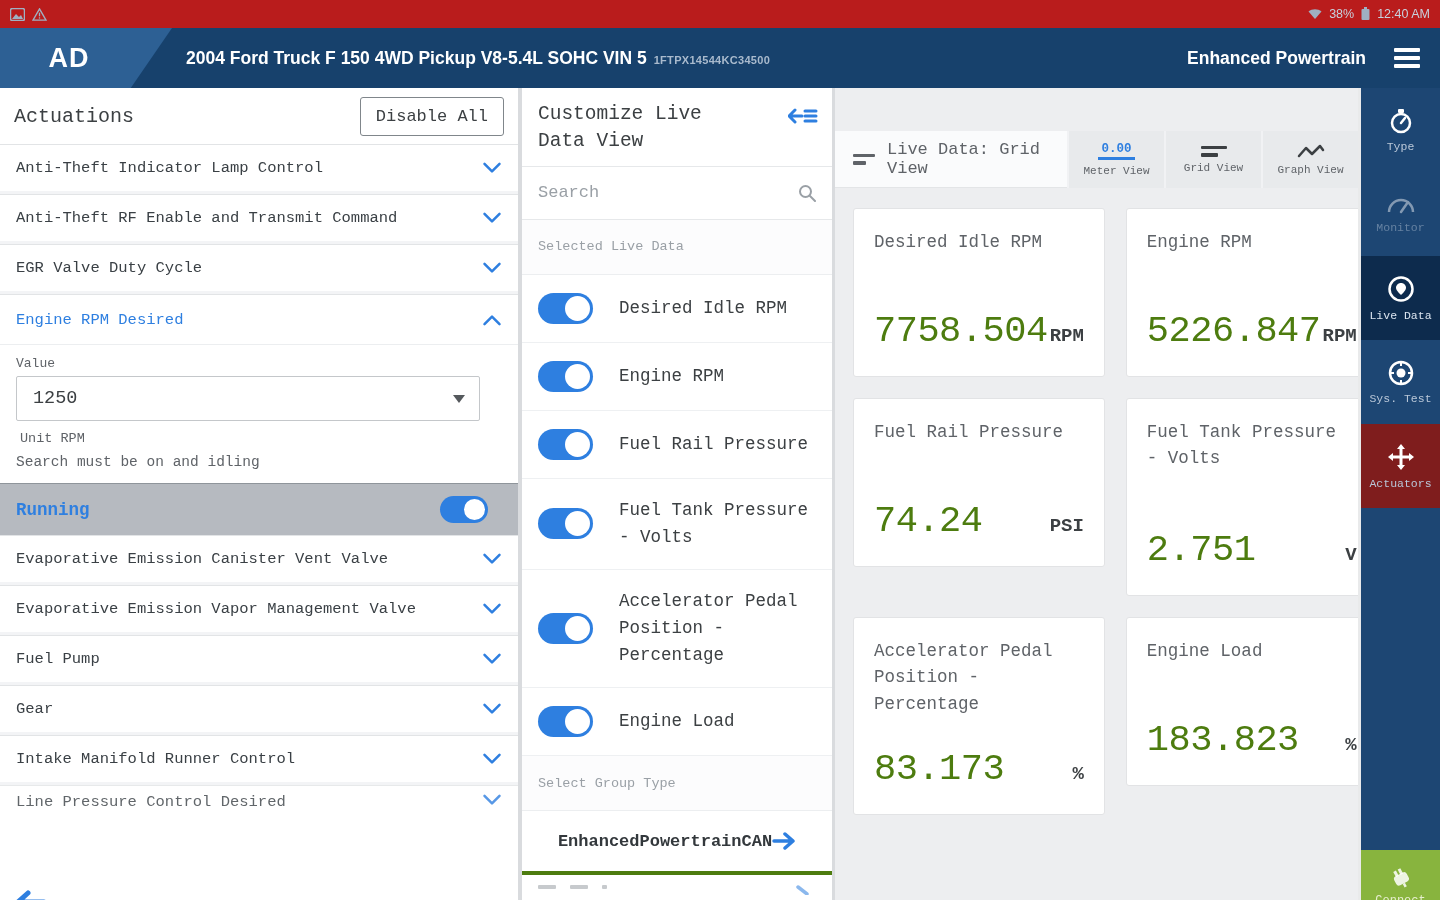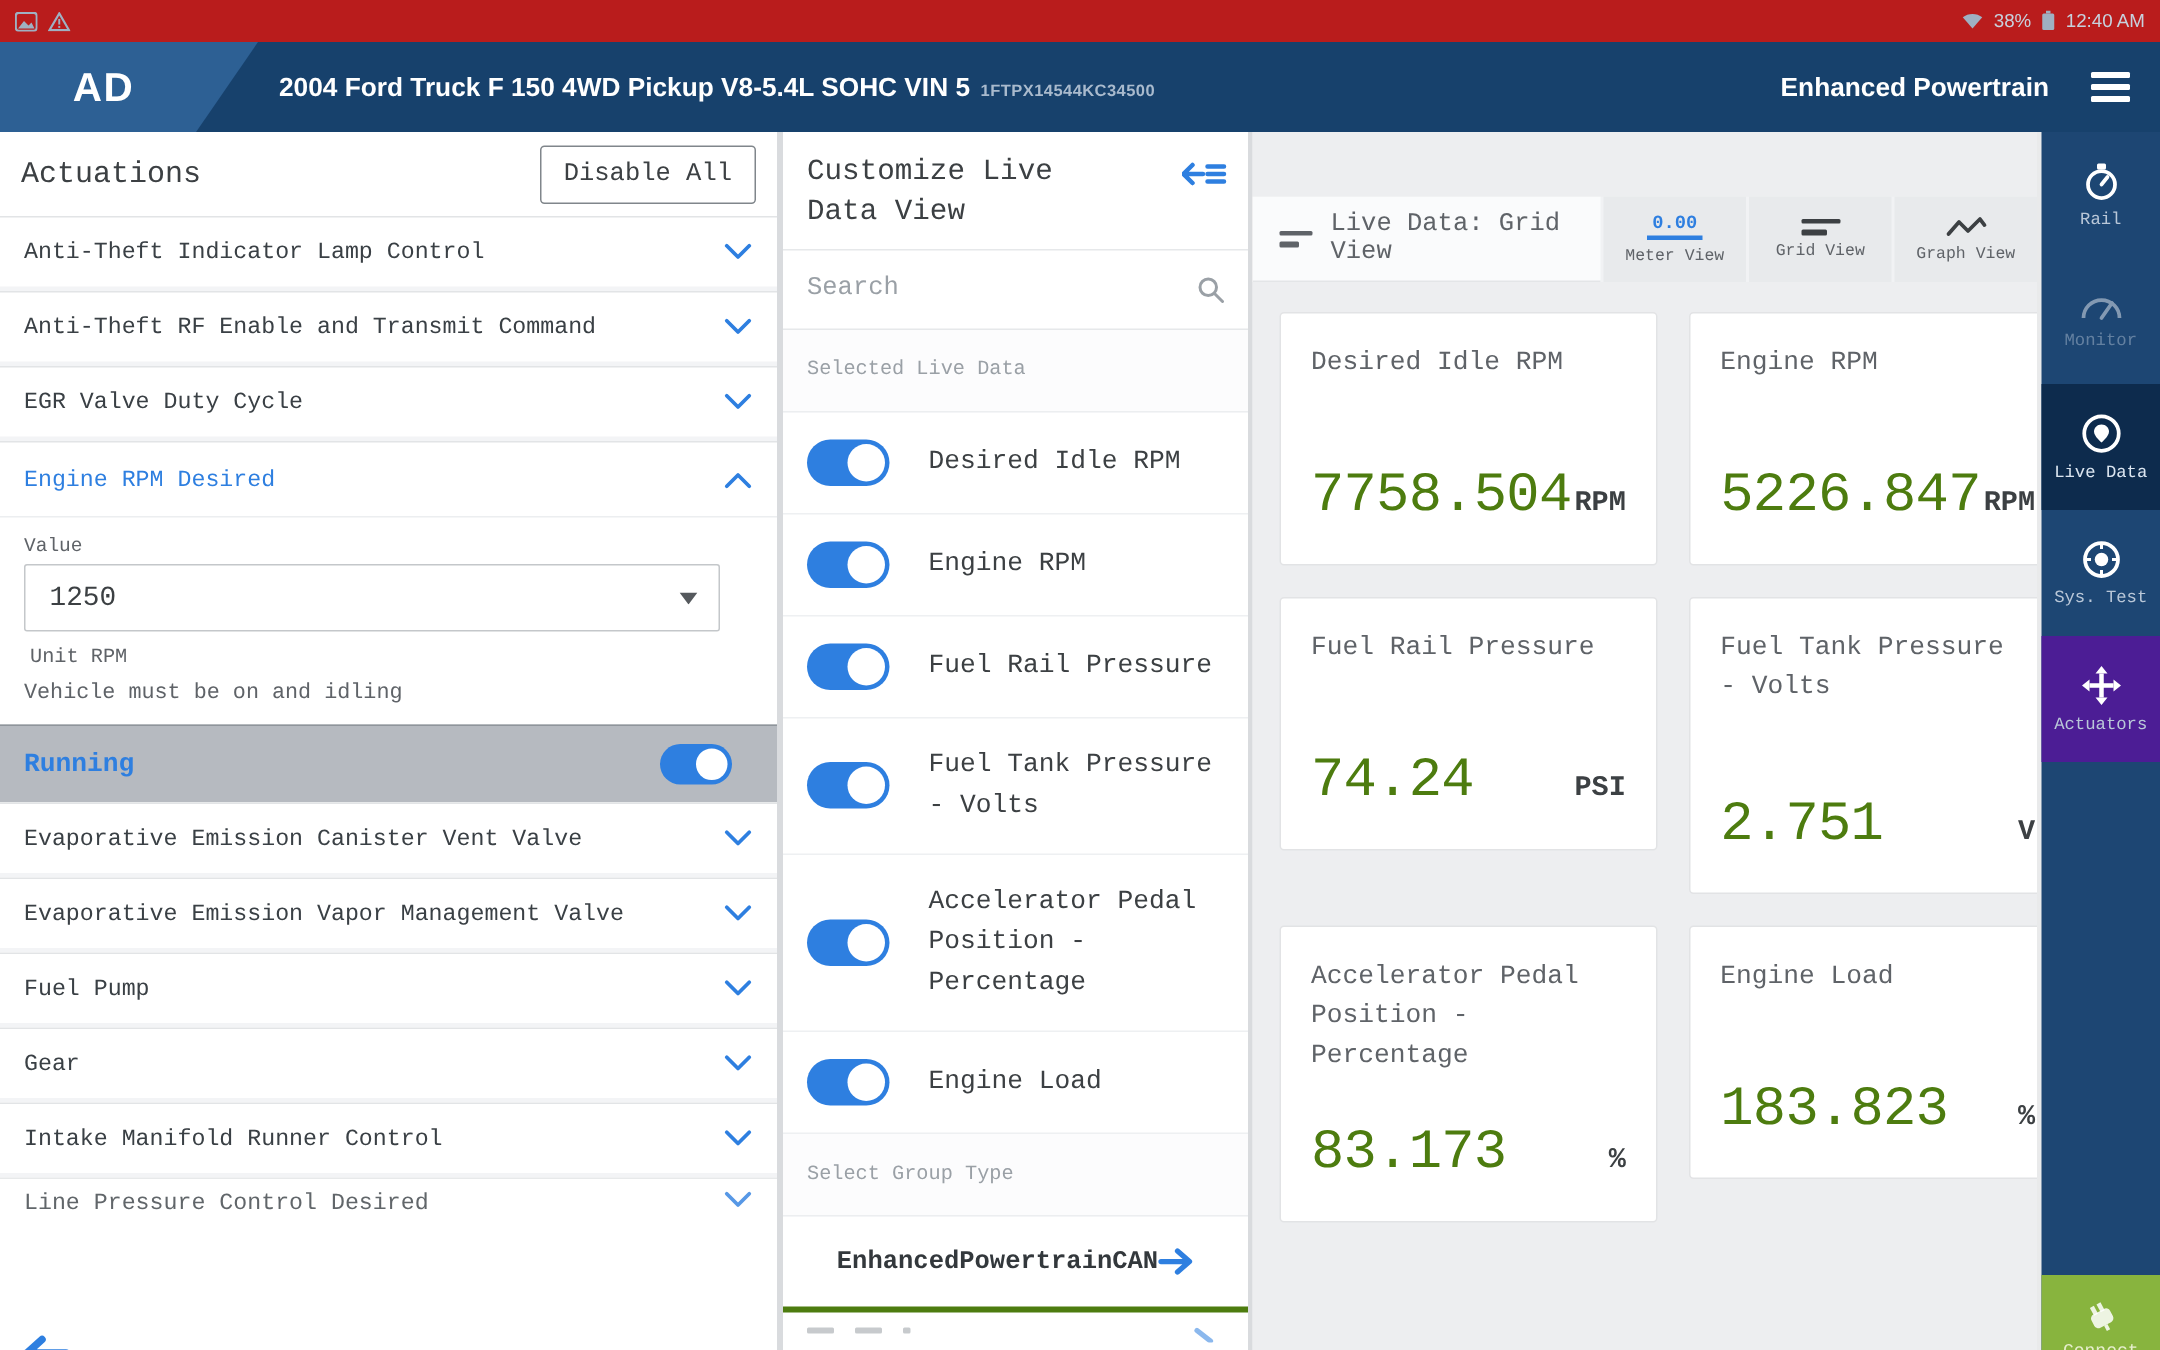--- a/index.html
+++ b/index.html
@@ -79,21 +79,21 @@
   .card-label { font-size:17.5px; color:#5f6368; line-height:1.5; }
   .value-row { display:flex; align-items:baseline; margin-top:24px; }
   .card-value { font-size:37px; color:#4d7c0f; letter-spacing:-.5px; }
   .card-unit { font-size:19px; font-weight:600; color:#3c4043; margin-left:auto; }
   .card.u-inline .card-unit { margin-left:2px; }
 
   
   .side-item { height:84px; display:flex; flex-direction:column; align-items:center; justify-content:center; gap:6px; color:#b9c7d8; font-size:11.5px; cursor:pointer; }
   .side-item.active { background:#0d2b4d; color:#dbe5f0; }
   .side-item.dim { opacity:.45; }
-  .side-item.hl { background:#4c1d95; }
+  .side-item.hl { background:#7f1d1d; }
   .connect { margin-top:auto; height:74px; background:#88b43e; display:flex; flex-direction:column; align-items:center; justify-content:center; gap:4px; color:#e6eecd; font-size:12px; cursor:pointer; }
 
   svg { display:block; }
 </style>
 </head>
 <body>
 
 <div class="statusbar">
   <div class="sb-left">
     <span>
@@ -188,21 +188,21 @@
       <div class="field-label">Value</div>
       <div class="select-box">
         <span>1250</span>
         <span>
             <svg width="12" height="8" viewBox="0 0 12 8">
               <path d="M0 0h12L6 8z" fill="#55595d"></path>
             </svg>
           </span>
       </div>
       <div class="unit-label">Unit RPM</div>
-      <div class="note">Vehicle must be on and idling</div>
+      <div class="note">Search must be on and idling</div>
       <div class="running-row">
         <span class="running-label">Running</span>
         <span class="tgl"></span>
       </div>
     </div>
 
     <div class="act-row">
       <span>Evaporative Emission Canister Vent Valve</span>
       <span>
           <svg width="20" height="14" viewBox="0 0 24 16">
@@ -409,21 +409,21 @@
 
   <div class="side">
     <div class="side-item">
       <span>
         <svg width="26" height="26" viewBox="0 0 26 26">
             <circle cx="13" cy="15" r="9" fill="none" stroke="#fff" stroke-width="2.5"></circle>
             <rect x="10" y="1" width="6" height="4" rx="1" fill="#fff"></rect>
             <path d="M13 15l4-5" stroke="#fff" stroke-width="2.5" stroke-linecap="round"></path>
           </svg>
       </span>
-      <span>Rail</span>
+      <span>Type</span>
     </div>
     <div class="side-item dim">
       <span>
         <svg width="28" height="20" viewBox="0 0 28 20">
             <path d="M2 17a12 12 0 0 1 24 0" fill="none" stroke="#fff" stroke-width="2.5"></path>
             <path d="M14 17L21 7" stroke="#fff" stroke-width="2.5" stroke-linecap="round"></path>
           </svg>
       </span>
       <span>Monitor</span>
     </div>

